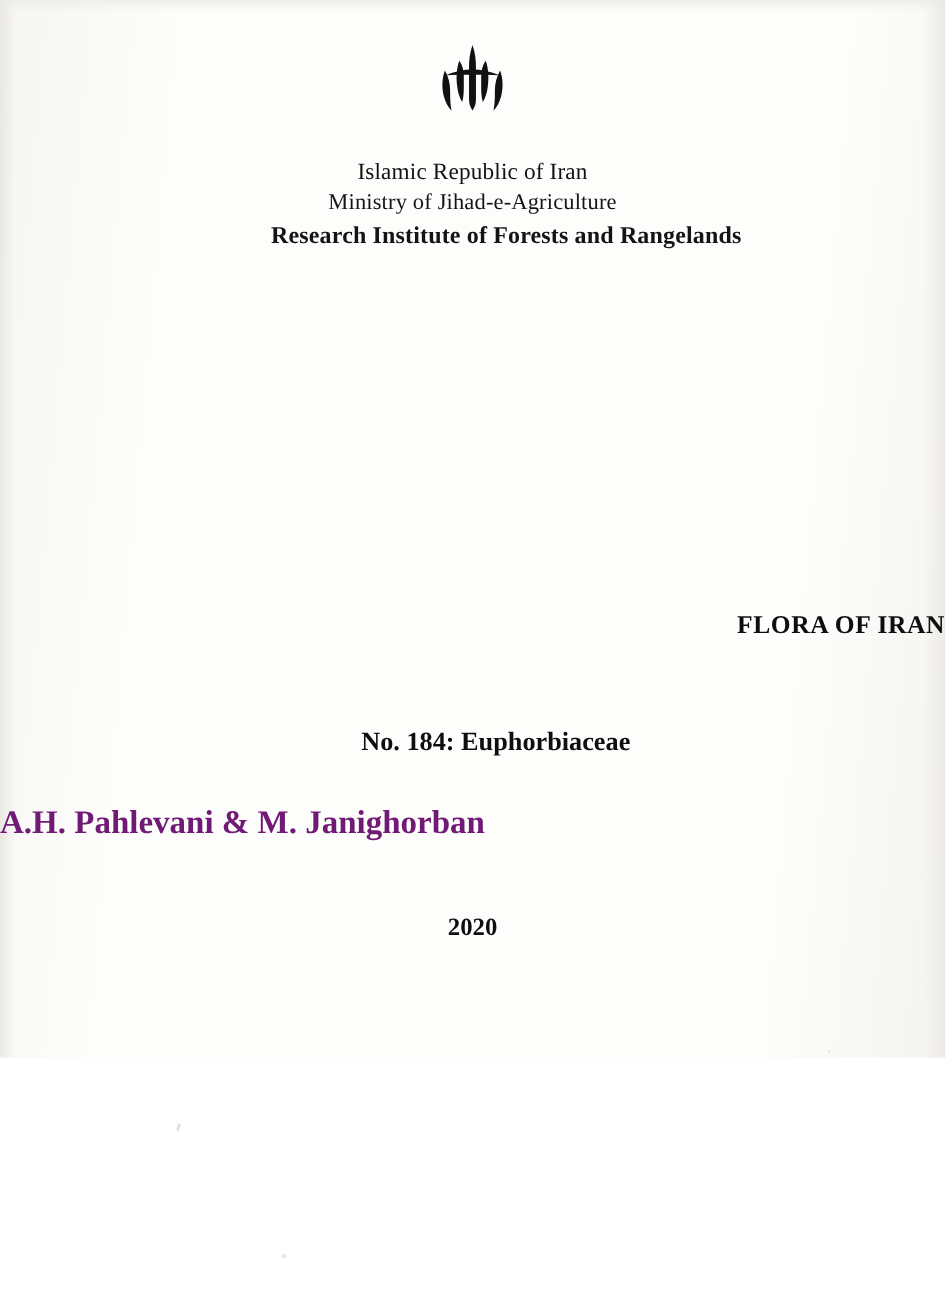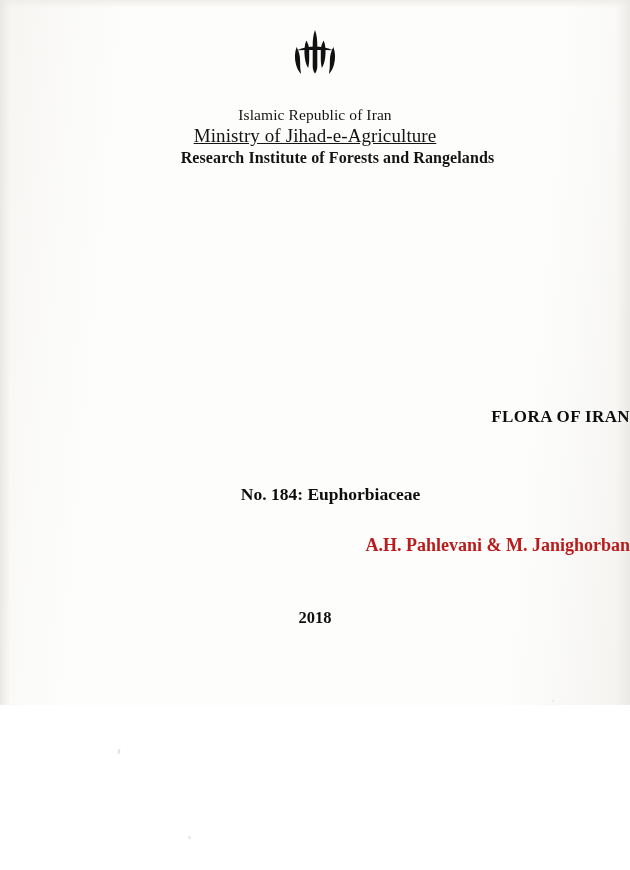--- a/index.html
+++ b/index.html
@@ -80,24 +80,23 @@
   .header-line {
     color: #141414;
     letter-spacing: 0.1px;
   }
   .h-line1 {
     font-size: 15.5px;
     line-height: 20px;
     font-weight: 400;
   }
   .h-line2 {
-    font-size: 19px;
+    font-size: 15px;
     line-height: 21px;
     font-weight: 400;
-    text-decoration: underline;
   }
   .h-line3 {
     font-size: 16.5px;
     line-height: 24px;
     font-weight: 400;
   }
   .h-line4 {
     font-size: 16px;
     line-height: 23px;
     font-weight: 700;
@@ -127,24 +126,24 @@
     font-weight: 700;
     color: #0e0e0e;
     margin-left: 31px;
   }
 
   .authors {
     position: absolute;
     top: 535px;
     left: 0;
     right: 0;
-    text-align: right;
-    font-size: 18px;
-    font-weight: 700;
-    color: #b91c1c;
+    text-align: left;
+    font-size: 22px;
+    font-weight: 700;
+    color: #701a75;
   }
 
   .year {
     position: absolute;
     top: 608px;
     left: 0;
     right: 0;
     text-align: center;
     font-size: 16.5px;
     font-weight: 700;
@@ -197,19 +196,19 @@
       <div class="header-line h-line2">Ministry of Jihad-e-Agriculture</div>
       <div class="header-line h-line4">Research Institute of Forests and Rangelands</div>
     </div>
 
     <div class="main-title">FLORA OF IRAN</div>
 
     <div class="subtitle">No. 184: Euphorbiaceae</div>
 
     <div class="authors">A.H. Pahlevani &amp; M. Janighorban</div>
 
-    <div class="year">2018</div>
+    <div class="year">2020</div>
 
     <div class="speck speck-a"></div>
     <div class="speck speck-b"></div>
     <div class="speck speck-c"></div>
   </div>
 </div>
 
 </body></html>

